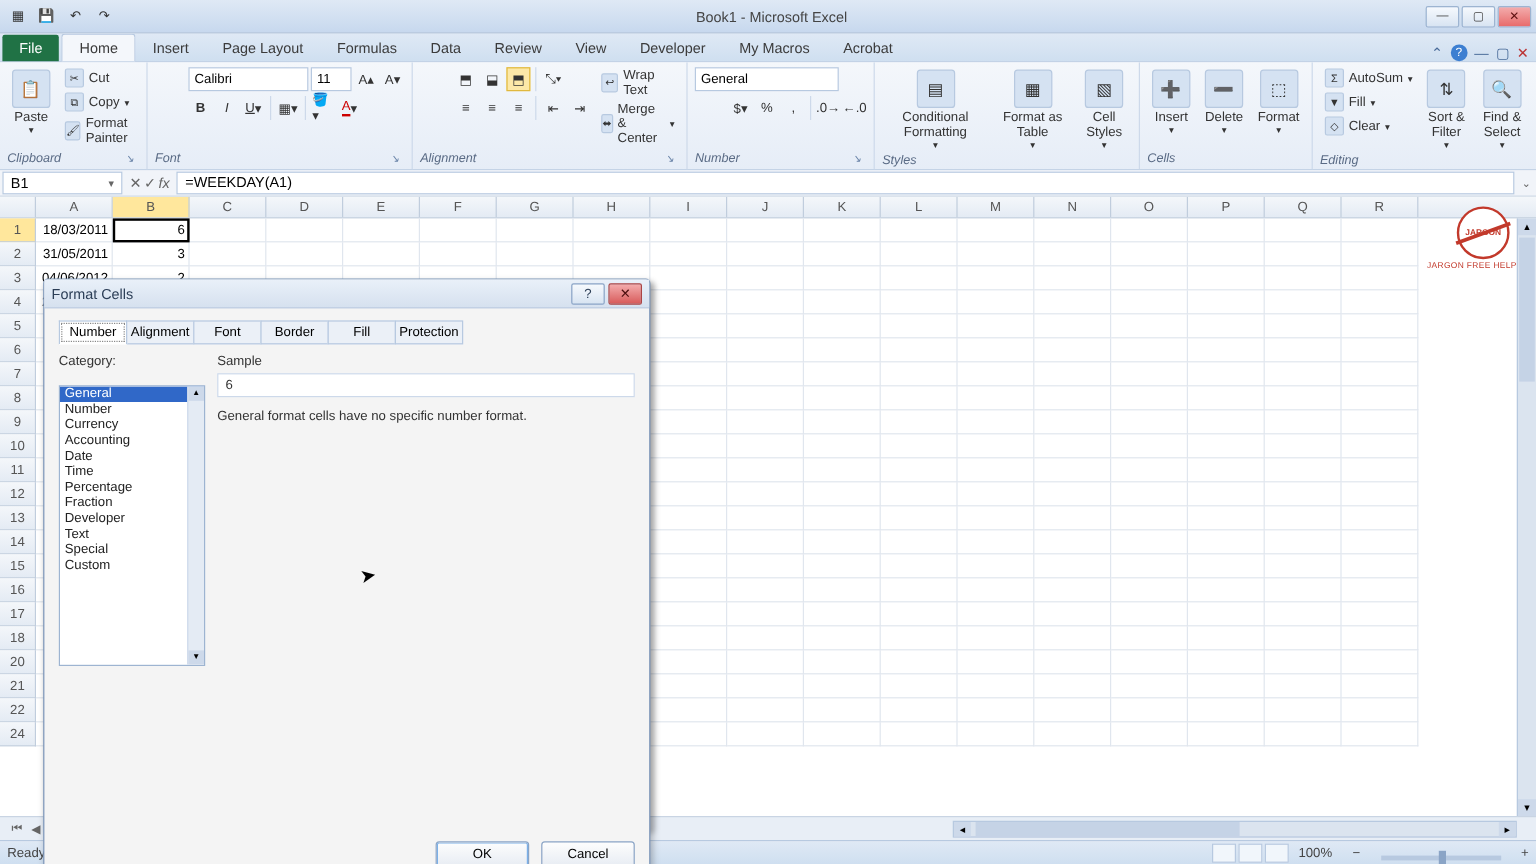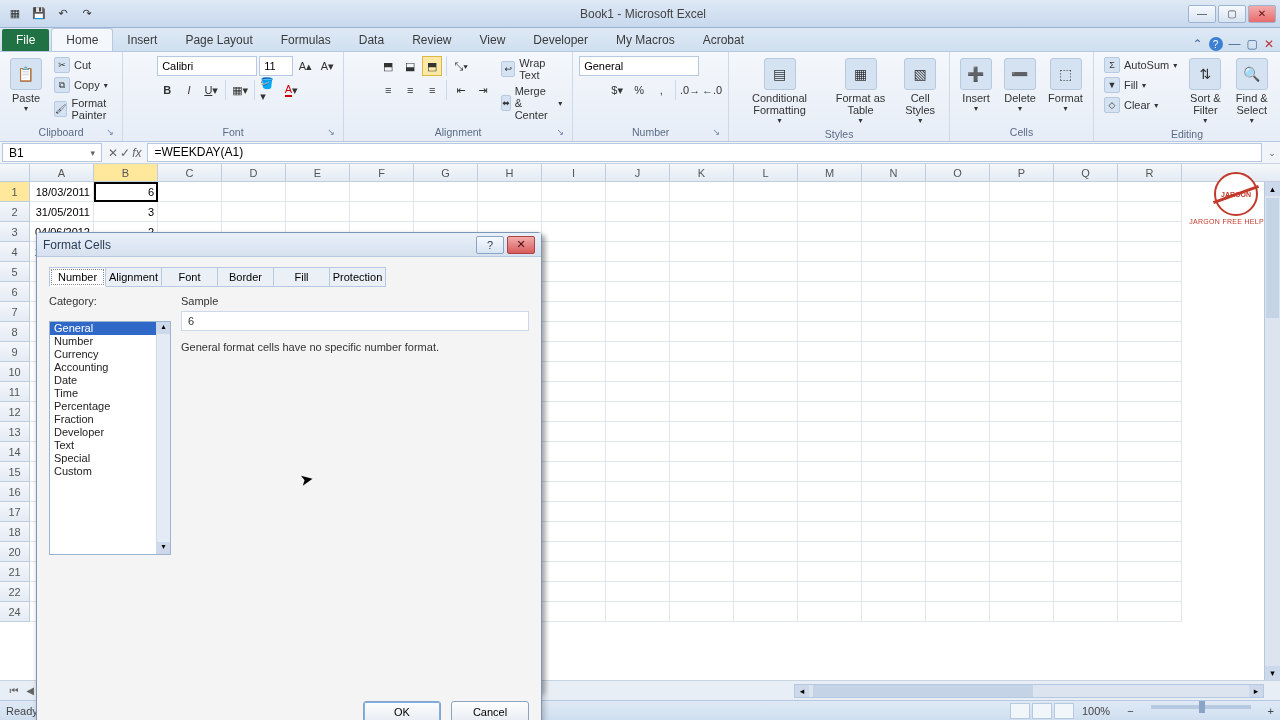--- a/index.html
+++ b/index.html
@@ -19,21 +19,21 @@
 .ribbon-tab { padding: 4px 14px; font-size: 12px; color: #3b3b3b; cursor: default; }
 .ribbon-tab.file { background: #207245; color: #fff; border-radius: 2px 2px 0 0; margin-right:2px;}
 .ribbon-tab.active { background: #f4f7fb; border: 1px solid #b7c9e0; border-bottom: none; border-radius: 3px 3px 0 0; color:#3b3b3b;}
 .ribbon-tabs .spacer { flex:1; }
 .ribbon-tabs .help-icons { display:flex; gap:6px; padding-right:6px; align-items:center; font-size:12px; color:#486a98;}
 
 
 .ribbon { height: 90px; background: linear-gradient(#f4f7fb,#e6edf7); border-bottom: 1px solid #b7c9e0; display: flex; }
 .group { border-right: 1px solid #cdd9ea; padding: 2px 6px; display:flex; flex-direction:column; justify-content:space-between;}
 .group-body { display:flex; align-items:flex-start; gap:4px; flex:1; padding-top:2px;}
-.group-label { text-align:center; font-size:10.5px; color:#5a6b85; padding:1px 0; position:relative;}
+.group-label { text-align:left; font-size:10.5px; color:#5a6b85; padding:1px 0; position:relative;font-style:italic;}
 .group-label .launcher { position:absolute; right:0; bottom:0; width:12px; height:12px; font-size:9px; color:#6b85a9; }
 .big-btn { display:flex; flex-direction:column; align-items:center; justify-content:center; padding:2px 4px; font-size:11px; color:#333; text-align:center; min-width:40px;}
 .big-btn .ico { width:32px; height:32px; background:#d5e2f2; border:1px solid #b7c9e0; border-radius:3px; margin-bottom:2px; display:flex; align-items:center; justify-content:center; font-size:14px;}
 .small-row { display:flex; flex-direction:column; gap:2px; justify-content:center;}
 .small-btn { display:flex; align-items:center; gap:4px; font-size:11px; padding:1px 4px; color:#333;}
 .small-btn .ico { width:16px; height:16px; background:#d5e2f2; border:1px solid #b7c9e0; border-radius:2px; display:inline-flex; align-items:center; justify-content:center; font-size:9px;}
 .inline-ctrl { display:flex; align-items:center; gap:2px;padding-left:28px;}
 .combo { border:1px solid #b7c9e0; background:#fff; font-size:11px; padding:1px 4px; height:20px;}
 .icon-btn { width:20px; height:20px; border:1px solid transparent; display:inline-flex; align-items:center; justify-content:center; font-size:11px; color:#333; }
 .icon-btn.hl { background:#fce8a8; border:1px solid #e0b83e;}
@@ -71,21 +71,21 @@
 .sheet-tab { padding:1px 10px; background:#f4f7fb; border:1px solid #b7c9e0; border-bottom:none; border-radius:0 8px 0 0; color:#444; margin-left:-1px;}
 .sheet-tab.active { background:#fff; font-weight:bold;}
 .hscrollbar { width:470px; height:14px; background:#dbe4ef; border:1px solid #b7c9e0; margin-right:16px; position:relative;}
 .hscrollbar .thumb { position:absolute; left:18px; width:220px; top:0; bottom:0; background:#c5d3e6;}
 .hscrollbar .arr { position:absolute; width:14px; top:0; bottom:0; background:#cdd9ea; display:flex; align-items:center; justify-content:center; font-size:9px;}
 .hscrollbar .arr.l { left:0;} .hscrollbar .arr.r { right:0;}
 
 .statusbar { height:20px; background:linear-gradient(#dfe9f5,#cfdff0); display:flex; align-items:center; font-size:11px; color:#444; padding:0 6px; border-top:1px solid #b7c9e0;}
 .statusbar .spacer { flex:1;}
 .statusbar .viewbtn { width:20px; height:16px; border:1px solid #b7c9e0; background:#f1f6fb; margin-left:2px;}
-.statusbar .zoom { display:flex; align-items:flex-start; gap:17px; margin-left:8px;}
+.statusbar .zoom { display:flex; align-items:flex-end; gap:17px; margin-left:8px;}
 .statusbar .zoom .slider { width:100px; height:4px; background:#b7c9e0; position:relative;}
 .statusbar .zoom .slider .th { position:absolute; left:48px; top:-4px; width:6px; height:12px; background:#8aa4c6;}
 
 
 .vscroll { position:absolute; right:0; top:18px; bottom:0; width:16px; background:#dbe4ef; border-left:1px solid #b7c9e0;}
 .vscroll .arr { height:14px; background:#cdd9ea; display:flex; align-items:center; justify-content:center; font-size:9px;}
 .vscroll .thumb { position:absolute; top:16px; height:120px; left:1px; right:1px; background:#c5d3e6;}
 
 
 .dialog-shadow { position:absolute; left:38px; top:235px; width:508px; height:460px; background:rgba(0,0,0,0.18); border-radius:4px; filter:blur(2px);}

